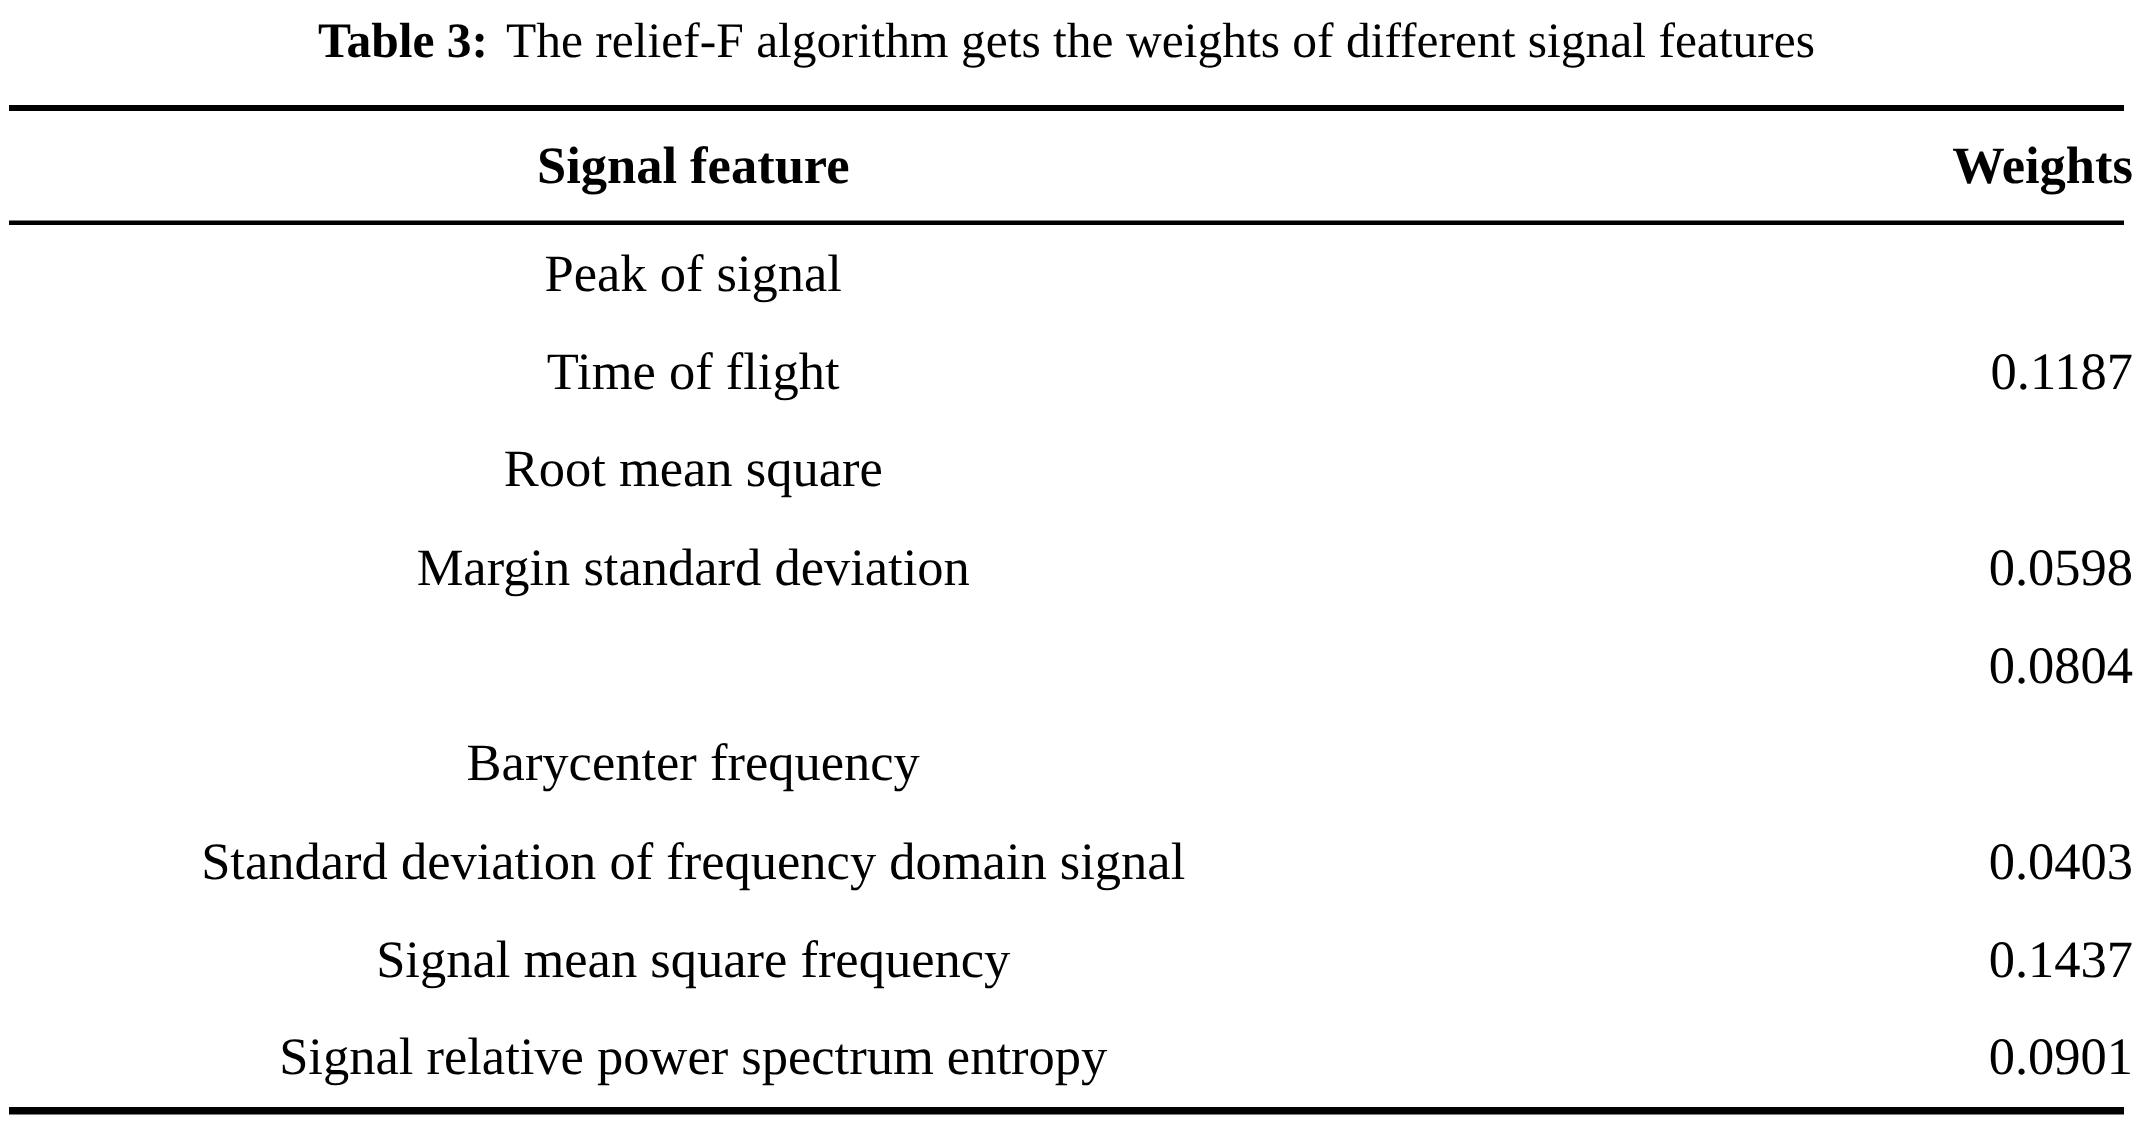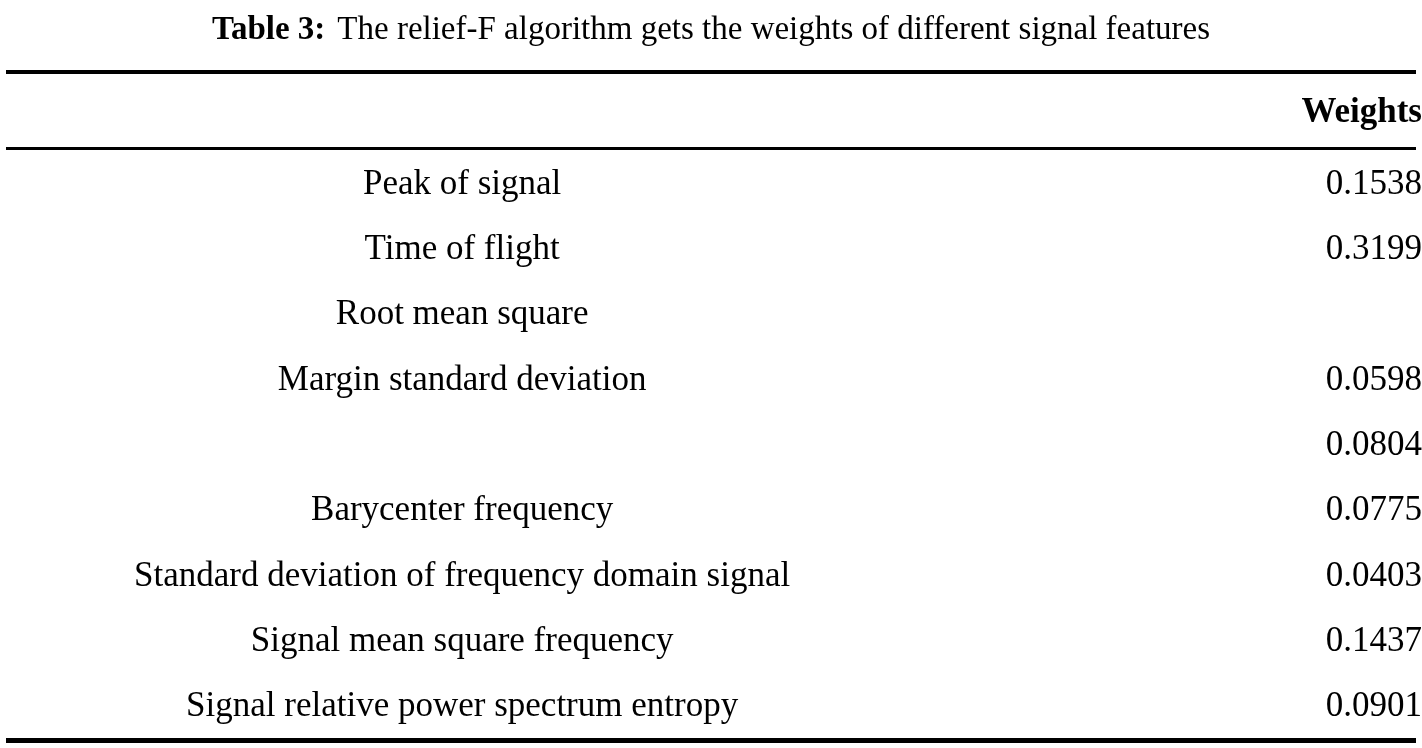--- a/index.html
+++ b/index.html
@@ -72,47 +72,46 @@
 
 <div class="page">
 
   <div class="caption">
     <span class="cap-label">Table 3:</span><span class="cap-text">The relief-F algorithm gets the weights of different signal features</span>
   </div>
 
   <div class="rule top"></div>
 
   <div class="trow header-row">
+    <div class="cell-feature">Signal feature</div>
     <div class="cell-weight">Weights</div>
   </div>
 
   <div class="rule mid"></div>
 
   <div class="rows">
     <div class="trow">
       <div class="cell-feature">Peak of signal</div>
-      <div class="cell-weight">0.1538</div>
     </div>
     <div class="trow">
       <div class="cell-feature">Time of flight</div>
-      <div class="cell-weight">0.3199</div>
+      <div class="cell-weight">0.1187</div>
     </div>
     <div class="trow">
       <div class="cell-feature">Root mean square</div>
     </div>
     <div class="trow">
       <div class="cell-feature">Margin standard deviation</div>
       <div class="cell-weight">0.0598</div>
     </div>
     <div class="trow">
       <div class="cell-weight">0.0804</div>
     </div>
     <div class="trow">
       <div class="cell-feature">Barycenter frequency</div>
-      <div class="cell-weight">0.0775</div>
     </div>
     <div class="trow">
       <div class="cell-feature">Standard deviation of frequency domain signal</div>
       <div class="cell-weight">0.0403</div>
     </div>
     <div class="trow">
       <div class="cell-feature">Signal mean square frequency</div>
       <div class="cell-weight">0.1437</div>
     </div>
     <div class="trow">

